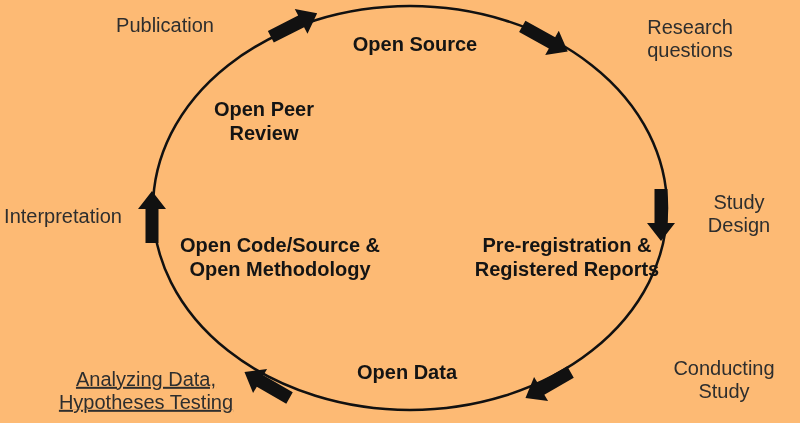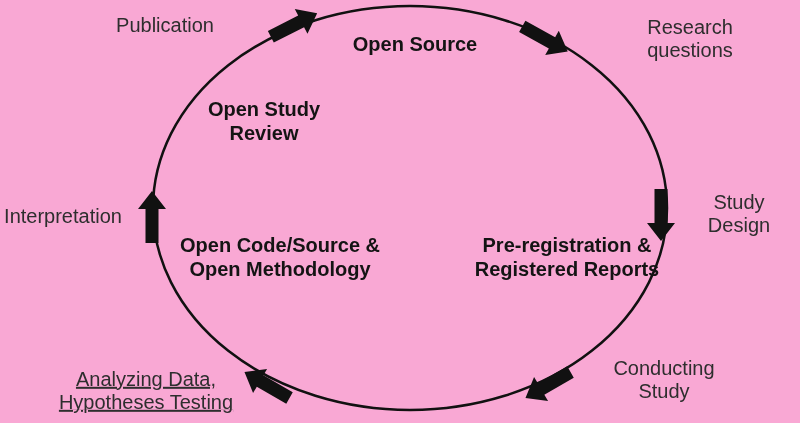--- a/index.html
+++ b/index.html
@@ -1,20 +1,20 @@
 <!DOCTYPE html>
 <html><head>
 <meta charset="utf-8">
 <style>
   html, body { margin: 0; padding: 0; background: #ffffff; }
   .canvas {
     position: relative;
     width: 800px;
     height: 423px;
-    background: #f9a8d4;
+    background: #fdba74;
     overflow: hidden;
     font-family: "Liberation Sans", sans-serif;
   }
   .cycle-svg { position: absolute; left: 0; top: 0; }
   .label {
     position: absolute;
     transform: translate(-50%, -50%);
     text-align: center;
     white-space: pre-line;
     pointer-events: none;
@@ -27,21 +27,21 @@
   }
   .practice-label {
     font-size: 20px;
     line-height: 1.18;
     color: #141414;
     font-weight: 700;
   }
   #lbl-publication        { left: 165px; top: 26px;  }
   #lbl-research-questions { left: 690px; top: 39px;  }
   #lbl-study-design       { left: 739px; top: 214px; }
-  #lbl-conducting-study   { left: 664px; top: 380px; }
+  #lbl-conducting-study   { left: 724px; top: 380px; }
   #lbl-analyzing-data     { left: 146px; top: 391px; text-decoration: underline; }
   #lbl-interpretation     { left: 63px;  top: 217px; }
   #lbl-open-access        { left: 415px; top: 45px;  }
   #lbl-open-peer-review   { left: 264px; top: 122px; }
   #lbl-pre-registration   { left: 551px; top: 258px; margin-left: 16px; }
   #lbl-open-code          { left: 280px; top: 258px; }
   #lbl-open-data          { left: 407px; top: 373px; }
 </style>
 </head>
 <body>
@@ -74,20 +74,21 @@
   <div id="lbl-analyzing-data" class="label stage-label">Analyzing Data,
 Hypotheses Testing</div>
 
   <div id="lbl-interpretation" class="label stage-label">Interpretation</div>
 
   <div id="lbl-open-access" class="label practice-label">Open Source</div>
 
   <div id="lbl-pre-registration" class="label practice-label">Pre-registration &amp;
 Registered Reports</div>
 
+  <div id="lbl-open-data" class="label practice-label">Open Data</div>
 
   <div id="lbl-open-code" class="label practice-label">Open Code/Source &amp;
 Open Methodology</div>
 
-  <div id="lbl-open-peer-review" class="label practice-label">Open Study
+  <div id="lbl-open-peer-review" class="label practice-label">Open Peer
 Review</div>
 
 </div>
 
 </body></html>

